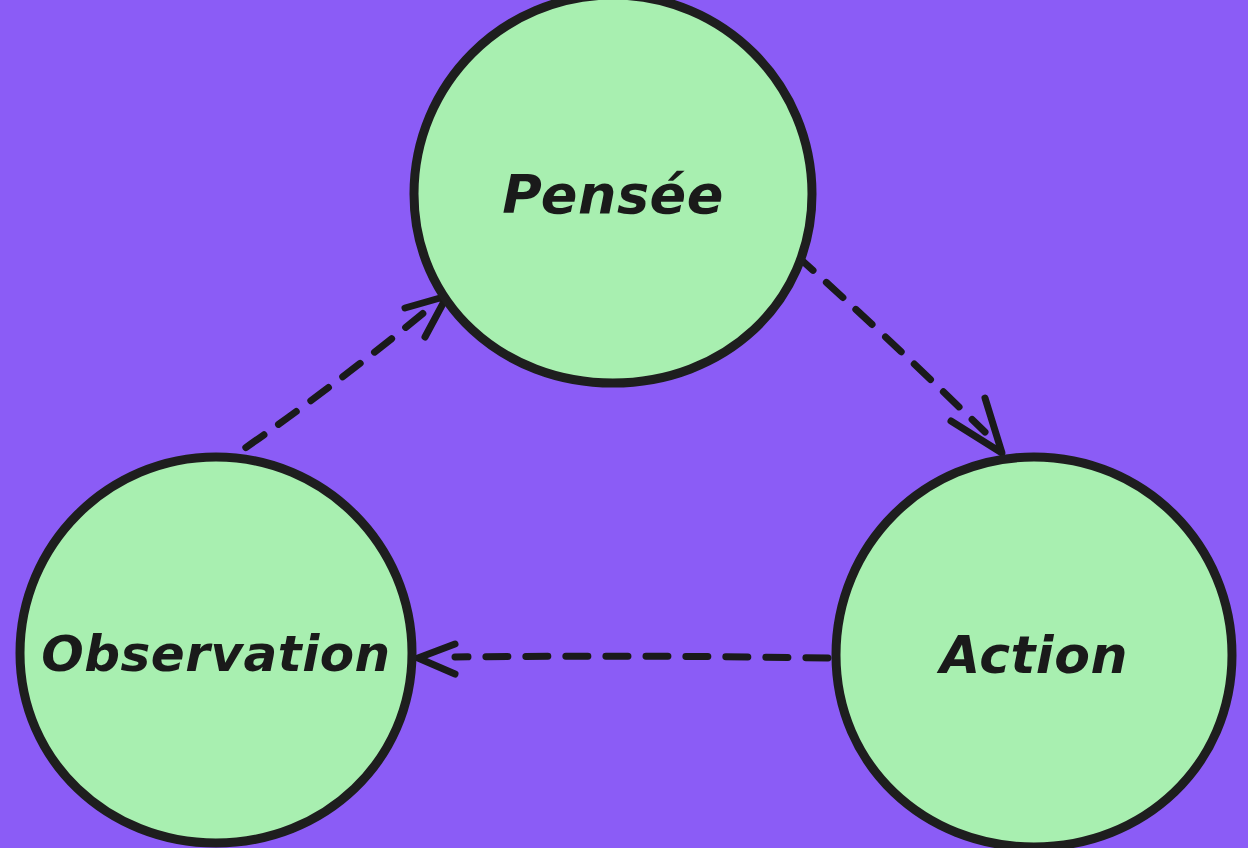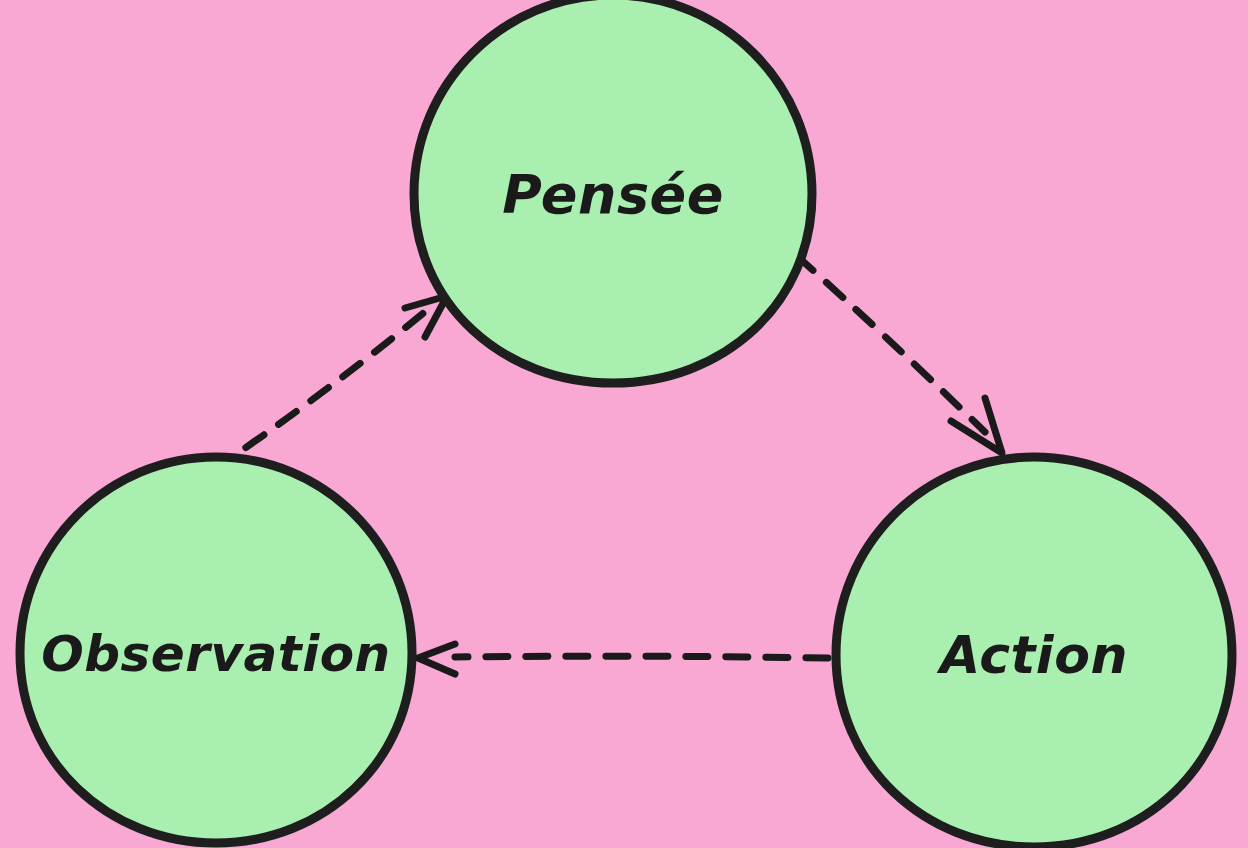--- a/index.html
+++ b/index.html
@@ -7,21 +7,21 @@
     padding: 0;
     background: #ffffff;
   }
   body {
     font-family: "DejaVu Sans", sans-serif;
   }
   #canvas {
     position: relative;
     width: 1248px;
     height: 848px;
-    background: #f9a8d4;
+    background: #8b5cf6;
     overflow: hidden;
   }
   #diagram-svg {
     position: absolute;
     left: 0;
     top: 0;
     width: 1248px;
     height: 848px;
   }
   .node-label {

